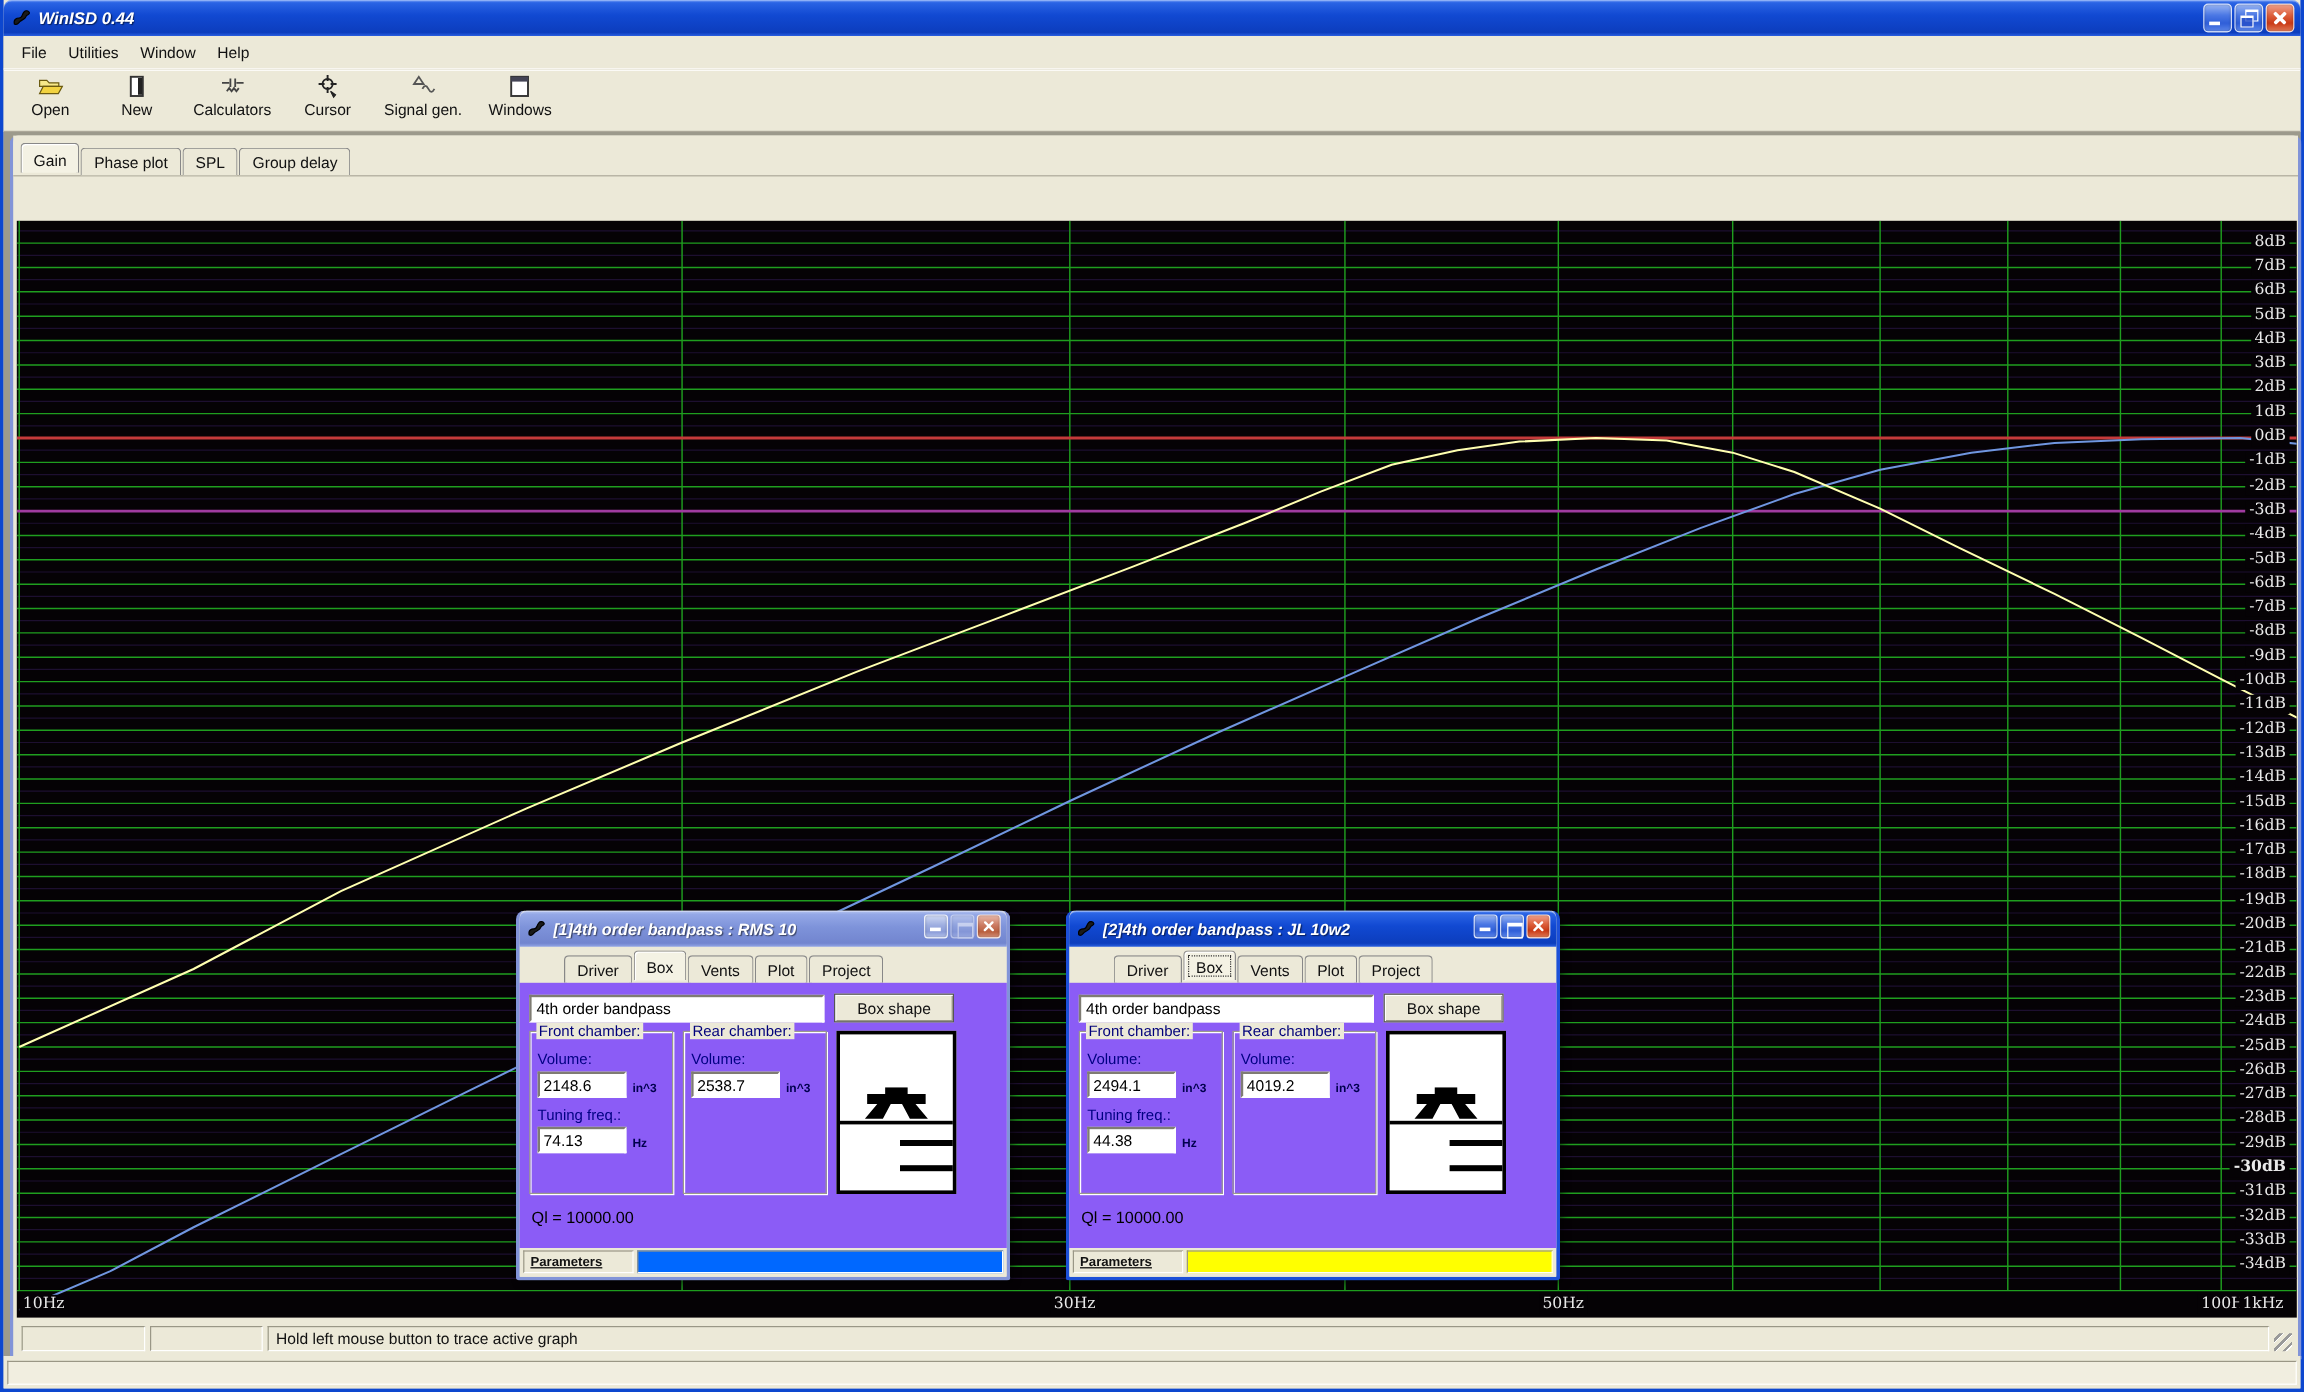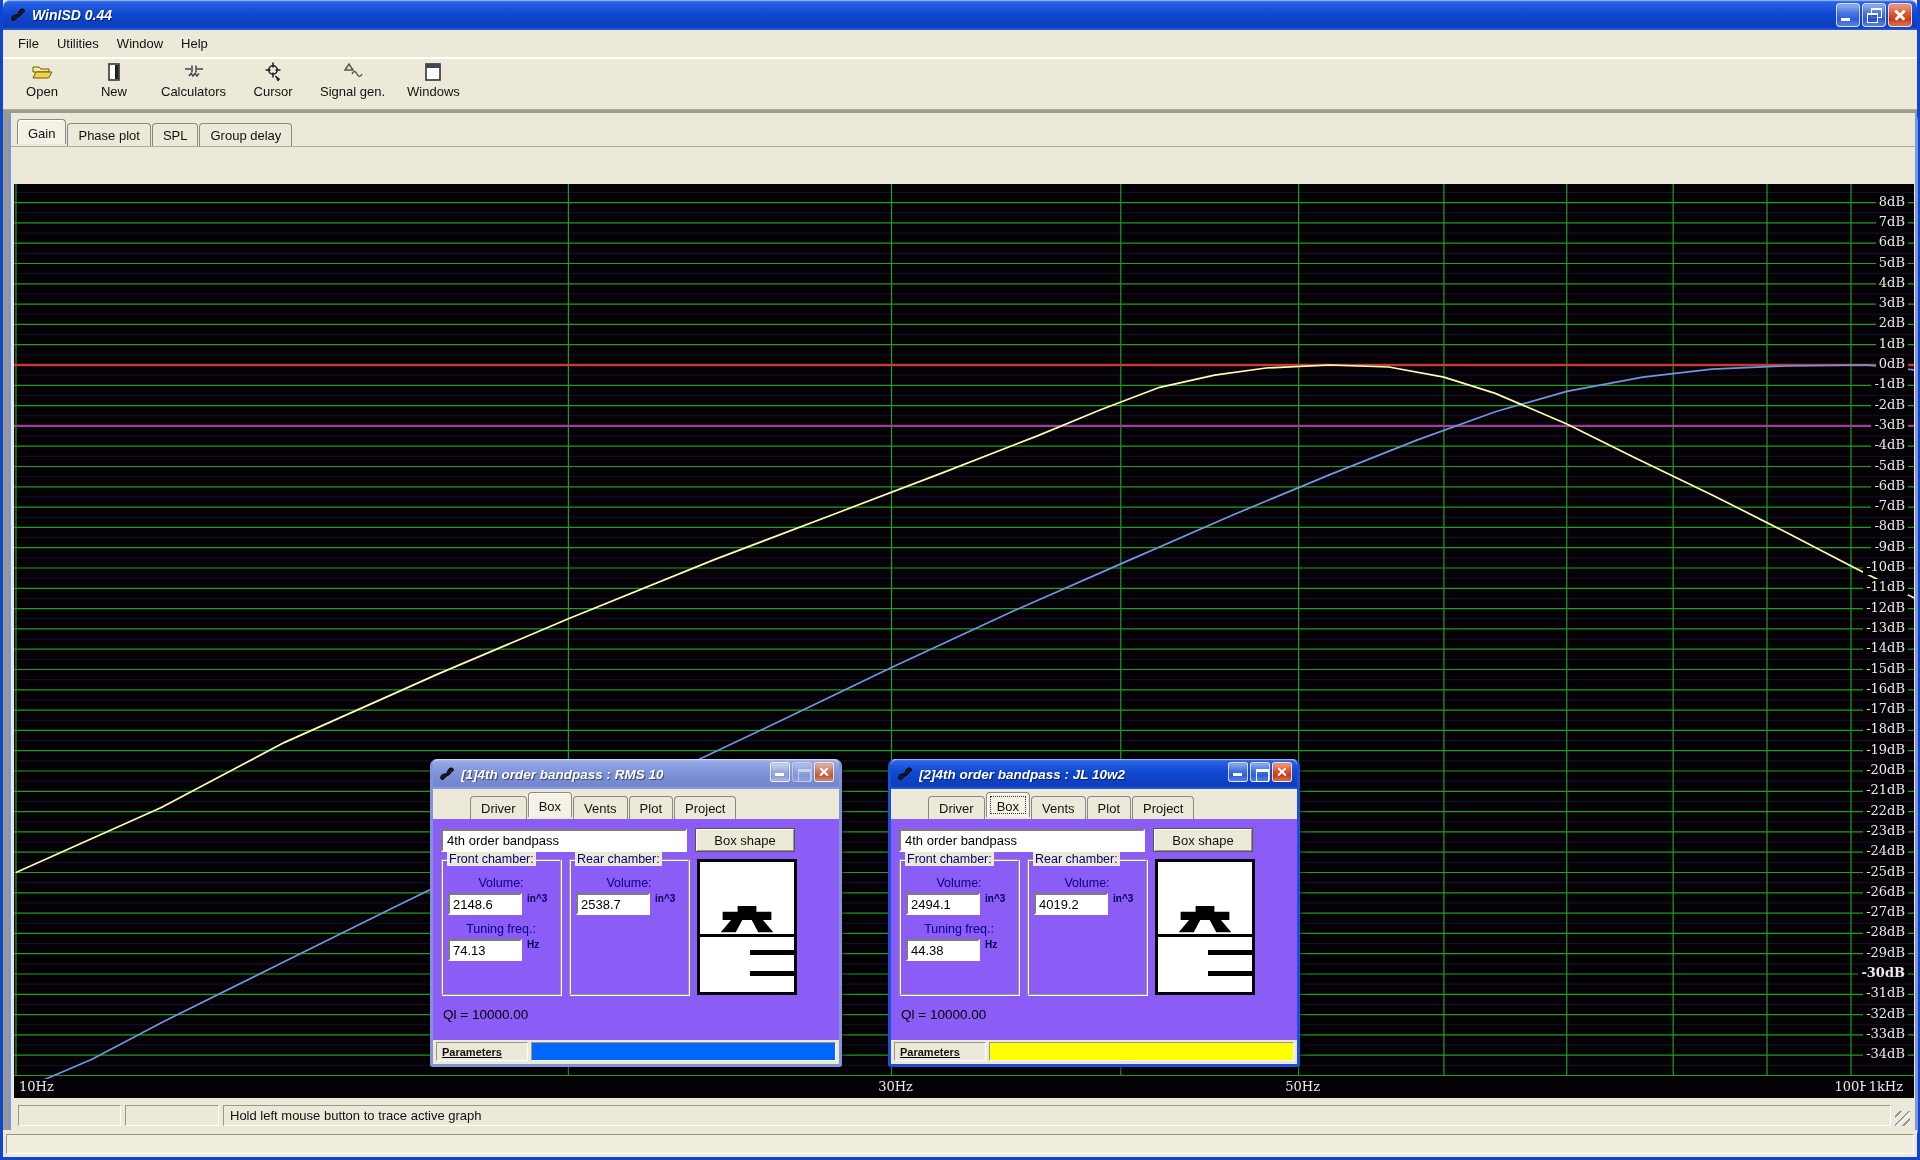--- a/index.html
+++ b/index.html
@@ -84,22 +84,22 @@
   .combo { position:absolute; left:8px; top:10px; width:246px; height:23px; background:#fff;
     border:2px solid; border-color:#7f7c73 #fff #fff #7f7c73; font-size:13px; color:#000; padding:2px 4px; }
   .push-btn { position:absolute; left:262px; top:9px; width:100px; height:24px; background:#ece9d8;
     border:1px solid #555; box-shadow:inset 1px 1px 0 #fff, inset -1px -1px 0 #9a9786; font-size:13px;
     font-family:"Liberation Sans",sans-serif; color:#111; }
   .group { position:absolute; top:40px; height:136px; border:1px solid #9c9a8c;
     box-shadow:1px 1px 0 #fff, inset 1px 1px 0 #fff; padding:14px 6px 0; }
   .g-front { left:8px; width:120px; }
   .g-rear { left:136px; width:120px; }
   .legend { position:absolute; top:-8px; left:5px; background:#ece9d8; padding:0 2px; font-size:12.5px; color:#00007a; white-space:nowrap; }
-  .lbl { font-size:12.5px; color:#000082; margin:2px 0 3px;text-align:center; }
-  .field-row { display:flex; margin-bottom:7px; }
+  .lbl { font-size:12.5px; color:#000082; margin:2px 0 3px; }
+  .field-row { display:flex; align-items:flex-end; margin-bottom:7px; }
   .field-row input { width:74px; height:22px; border:2px solid; border-color:#7f7c73 #fff #fff #7f7c73;
     background:#fff; font-size:13px; font-family:"Liberation Sans",sans-serif; padding:0 3px; color:#000; }
   .unit { font-size:10px; font-weight:bold; color:#00004e; margin:0 0 2px 5px; }
   .box-image { position:absolute; left:264px; top:40px; width:100px; height:136px; background:#fff; border:3px solid #000; }
   .bi-divider { position:absolute; left:0; right:0; top:55%; height:3px; background:#000; }
   .bi-speaker { position:absolute; left:50%; transform:translateX(-50%); bottom:45%; width:60px; height:28px; }
   .bi-port { position:absolute; right:0; height:5px; width:44px; background:#000; }
   .bi-port.p1 { top:68%; } .bi-port.p2 { top:84%; }
   .ql { position:absolute; left:10px; top:188px; font-size:13.5px; color:#000; }
   .dlg-status { position:absolute; left:3px; right:3px; bottom:3px; height:21px; display:flex; gap:3px; align-items:flex-end;text-decoration:underline; }

